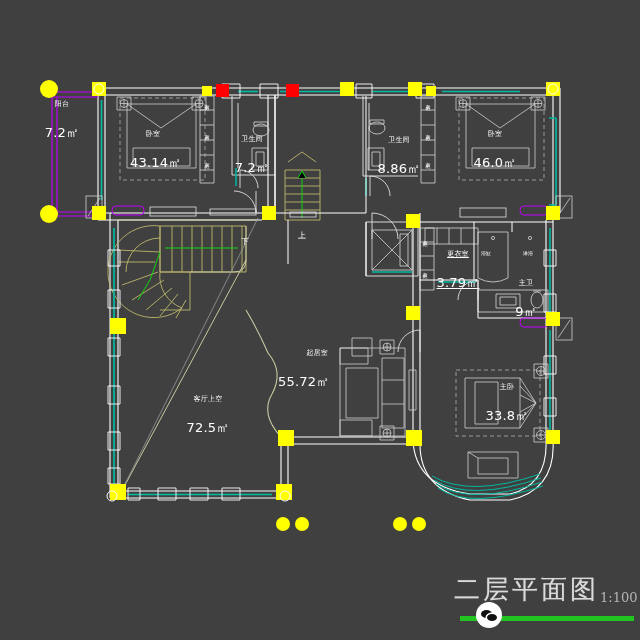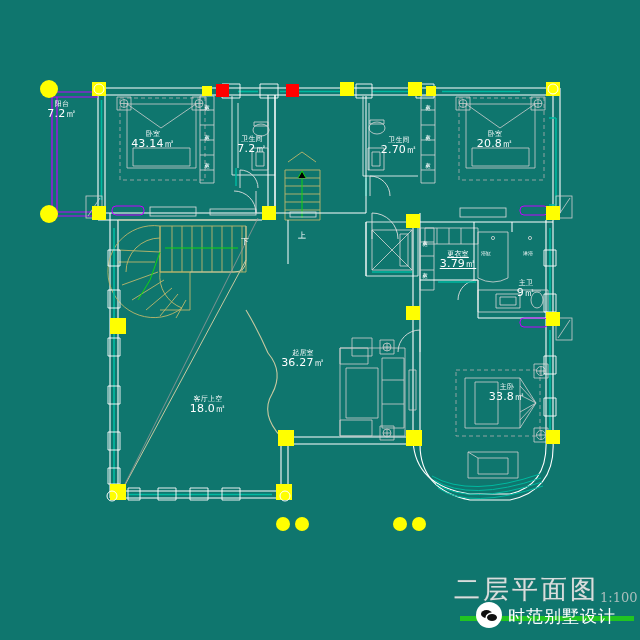--- a/index.html
+++ b/index.html
@@ -1,24 +1,24 @@
 <!DOCTYPE html>
 <html><head>
 <meta charset="utf-8">
 <style>
   html,body{margin:0;padding:0;background:#000;}
   body{width:640px;height:640px;overflow:hidden;
        font-family:"DejaVu Sans","Liberation Sans",sans-serif;}
-  #stage{position:relative;width:640px;height:640px;background:#0f766e;}
+  #stage{position:relative;width:640px;height:640px;background:#404040;}
   svg#plan{position:absolute;left:0;top:0;width:640px;height:640px;display:block;}
   .lbl{position:absolute;color:#ffffff;font-size:7px;line-height:9px;
        text-align:center;white-space:nowrap;letter-spacing:.2px;
        font-family:"DejaVu Sans","Liberation Sans",sans-serif;}
   .lbl .nm{display:block;font-size:7px;}
-  .lbl .ar{display:block;font-size:11px;}
+  .lbl .ar{display:block;font-size:13px;margin-top:19px;}
   .tinylbl{position:absolute;color:#ffffff;font-size:5px;line-height:6px;white-space:nowrap;}
   .vlbl{position:absolute;color:#ffffff;font-size:5px;line-height:6px;
         writing-mode:vertical-rl;text-orientation:upright;letter-spacing:1px;}
   .arrowtxt{position:absolute;color:#ffffff;font-size:8px;}
   
   #titleblock{position:absolute;right:6px;bottom:4px;width:230px;height:70px;}
   .ttl{position:absolute;left:50px;top:6px;color:#e8e8e8;font-size:26px;
        letter-spacing:3px;font-family:"DejaVu Serif","Liberation Serif",serif;
        text-shadow:0 0 1px #888;opacity:.92;}
   .scale{position:absolute;left:196px;top:24px;color:#cfcfcf;font-size:13px;
@@ -445,46 +445,46 @@
     <span class="ar">43.14㎡</span>
   </div>
 
   <div class="lbl" style="left:229px;top:135px;width:46px;">
     <span class="nm">卫生间</span>
     <span class="ar">7.2㎡</span>
   </div>
 
   <div class="lbl" style="left:376px;top:136px;width:46px;">
     <span class="nm">卫生间</span>
-    <span class="ar">2.70㎡</span>
+    <span class="ar">8.86㎡</span>
   </div>
 
   <div class="lbl" style="left:472px;top:130px;width:46px;">
     <span class="nm">卧室</span>
-    <span class="ar">20.8㎡</span>
+    <span class="ar">46.0㎡</span>
   </div>
 
   <div class="lbl" style="left:435px;top:250px;width:46px;text-decoration:underline;">
     <span class="nm">更衣室</span>
     <span class="ar">3.79㎡</span>
   </div>
 
   <div class="lbl" style="left:504px;top:279px;width:44px;">
     <span class="nm">主卫</span>
     <span class="ar">9㎡</span>
   </div>
 
-  <div class="lbl" style="left:278px;top:349px;width:50px;">
+  <div class="lbl" style="left:278px;top:349px;width:50px;text-align:right;">
     <span class="nm">起居室</span>
-    <span class="ar">36.27㎡</span>
+    <span class="ar">55.72㎡</span>
   </div>
 
   <div class="lbl" style="left:180px;top:395px;width:56px;text-align:center;">
     <span class="nm">客厅上空</span>
-    <span class="ar">18.0㎡</span>
+    <span class="ar">72.5㎡</span>
   </div>
 
   <div class="lbl" style="left:484px;top:383px;width:46px;">
     <span class="nm">主卧</span>
     <span class="ar">33.8㎡</span>
   </div>
 
   <div class="tinylbl" style="left:481px;top:250px;">
     <span>浴缸</span></div>
   <div class="tinylbl" style="left:523px;top:250px;">
@@ -502,16 +502,15 @@
   <div class="arrowtxt" style="left:241px;top:236px;">
     <span>下</span></div>
   <div class="arrowtxt" style="left:298px;top:230px;">
     <span>上</span></div>
 
   <div id="titleblock">
     <div class="ttl">二层平面图</div>
     <div class="scale">1:100</div>
     <div class="greenbar"></div>
     <div class="wm-logo"></div>
-    <div class="wm-text">时范别墅设计</div>
   </div>
 
 </div>
 
 </body></html>

